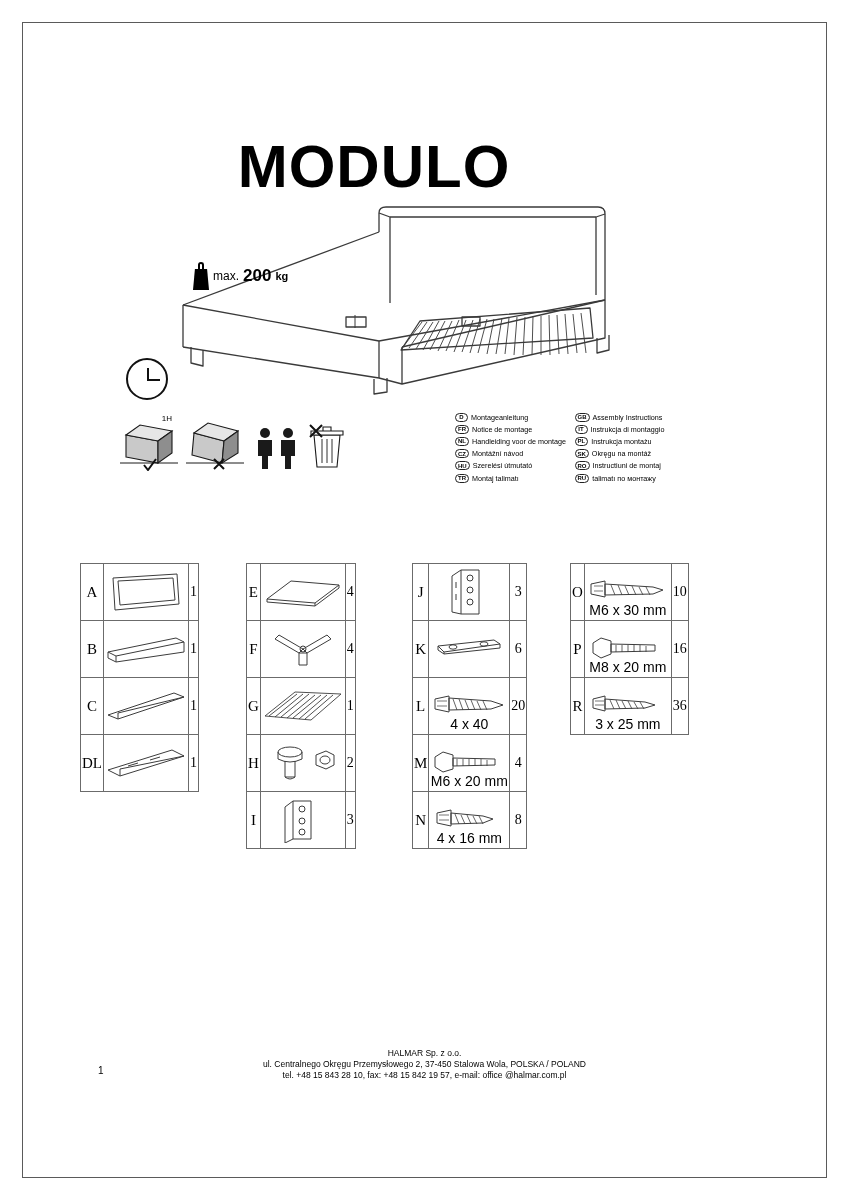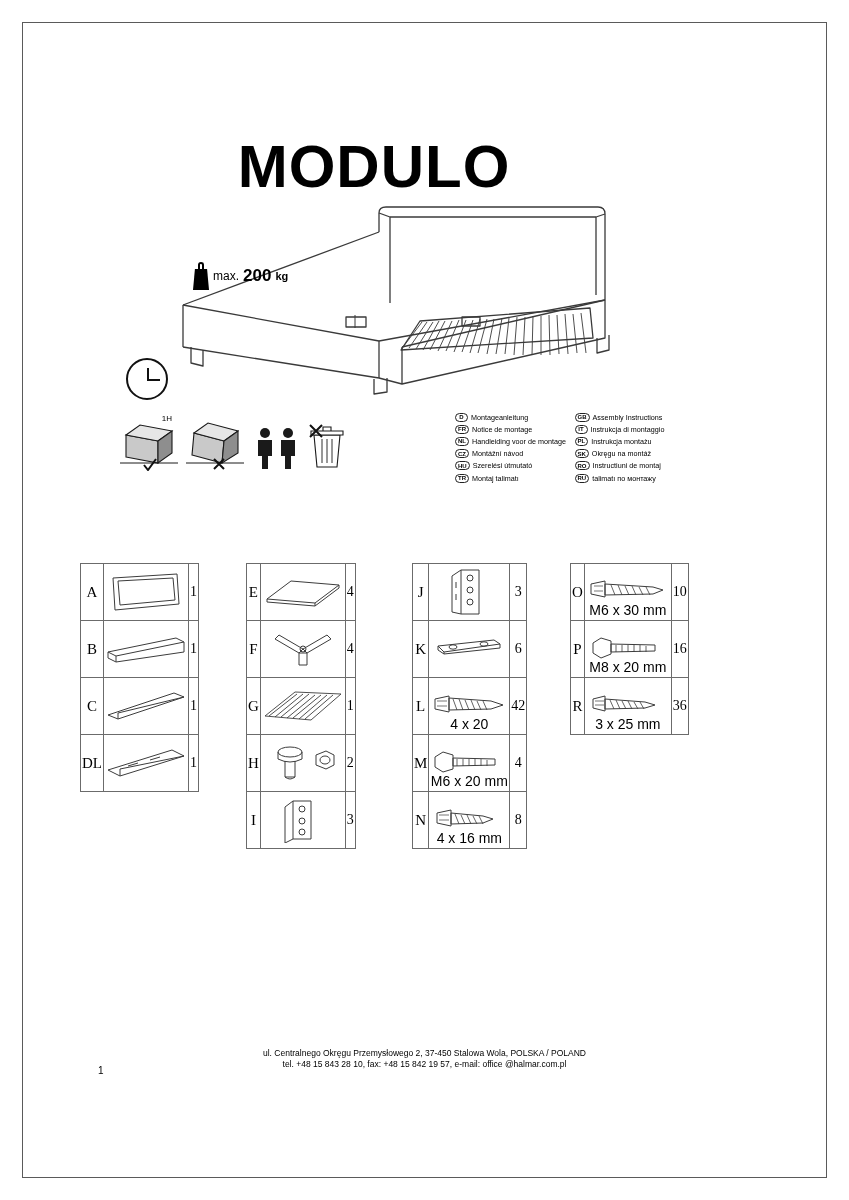--- a/index.html
+++ b/index.html
@@ -648,23 +648,23 @@
           <div class="pic-wrap">
             <svg width="80" height="28" viewBox="0 0 80 28">
                   <g fill="none" stroke="#3c3c3c" stroke-width="1">
                     <path d="M6 7 L20 4 L20 20 L6 17 Z"></path>
                     <path d="M20 6 L62 9 L74 13 L62 17 L20 18 Z"></path>
                     <path d="M24 7 l4 11 M30 7 l4 11 M36 8 l4 10 M42 8 l4 10 M48 9 l4 9 M54 9 l4 9" stroke-width="0.8"></path>
                     <path d="M8 9 L18 9 M8 14 L18 14" stroke-width="0.7"></path>
                   </g>
                 </svg>
           </div>
-          <div class="pic-cap">4 x 20</div>
-        </td>
-        <td class="qty">42</td>
+          <div class="pic-cap">4 x 40</div>
+        </td>
+        <td class="qty">20</td>
       </tr>
       <tr class="row">
         <td class="code">M</td>
         <td class="pic">
           <div class="pic-wrap">
             <svg width="80" height="28" viewBox="0 0 80 28">
                   <g fill="none" stroke="#3c3c3c" stroke-width="1">
                     <polygon points="6,8 14,3 24,6 24,20 14,23 6,18"></polygon>
                     <path d="M24 9 L66 10 L66 16 L24 17 Z"></path>
                     <path d="M28 10 l0 7 M34 10 l0 7 M40 10 l0 7 M46 10 l0 7 M52 10 l0 7 M58 11 l0 6" stroke-width="0.8"></path>
@@ -747,17 +747,18 @@
         </td>
         <td class="qty">36</td>
       </tr>
     </tbody>
       </table>
 
   </div>
 
   <div class="page-num">1</div>
   <div class="footer">
+    <div>HALMAR Sp. z o.o.</div>
     <div>ul. Centralnego Okręgu Przemysłowego 2, 37-450 Stalowa Wola, POLSKA / POLAND</div>
     <div>tel. +48 15 843 28 10, fax: +48 15 842 19 57, e-mail: office @halmar.com.pl</div>
   </div>
 
 </div>
 
 </body></html>

